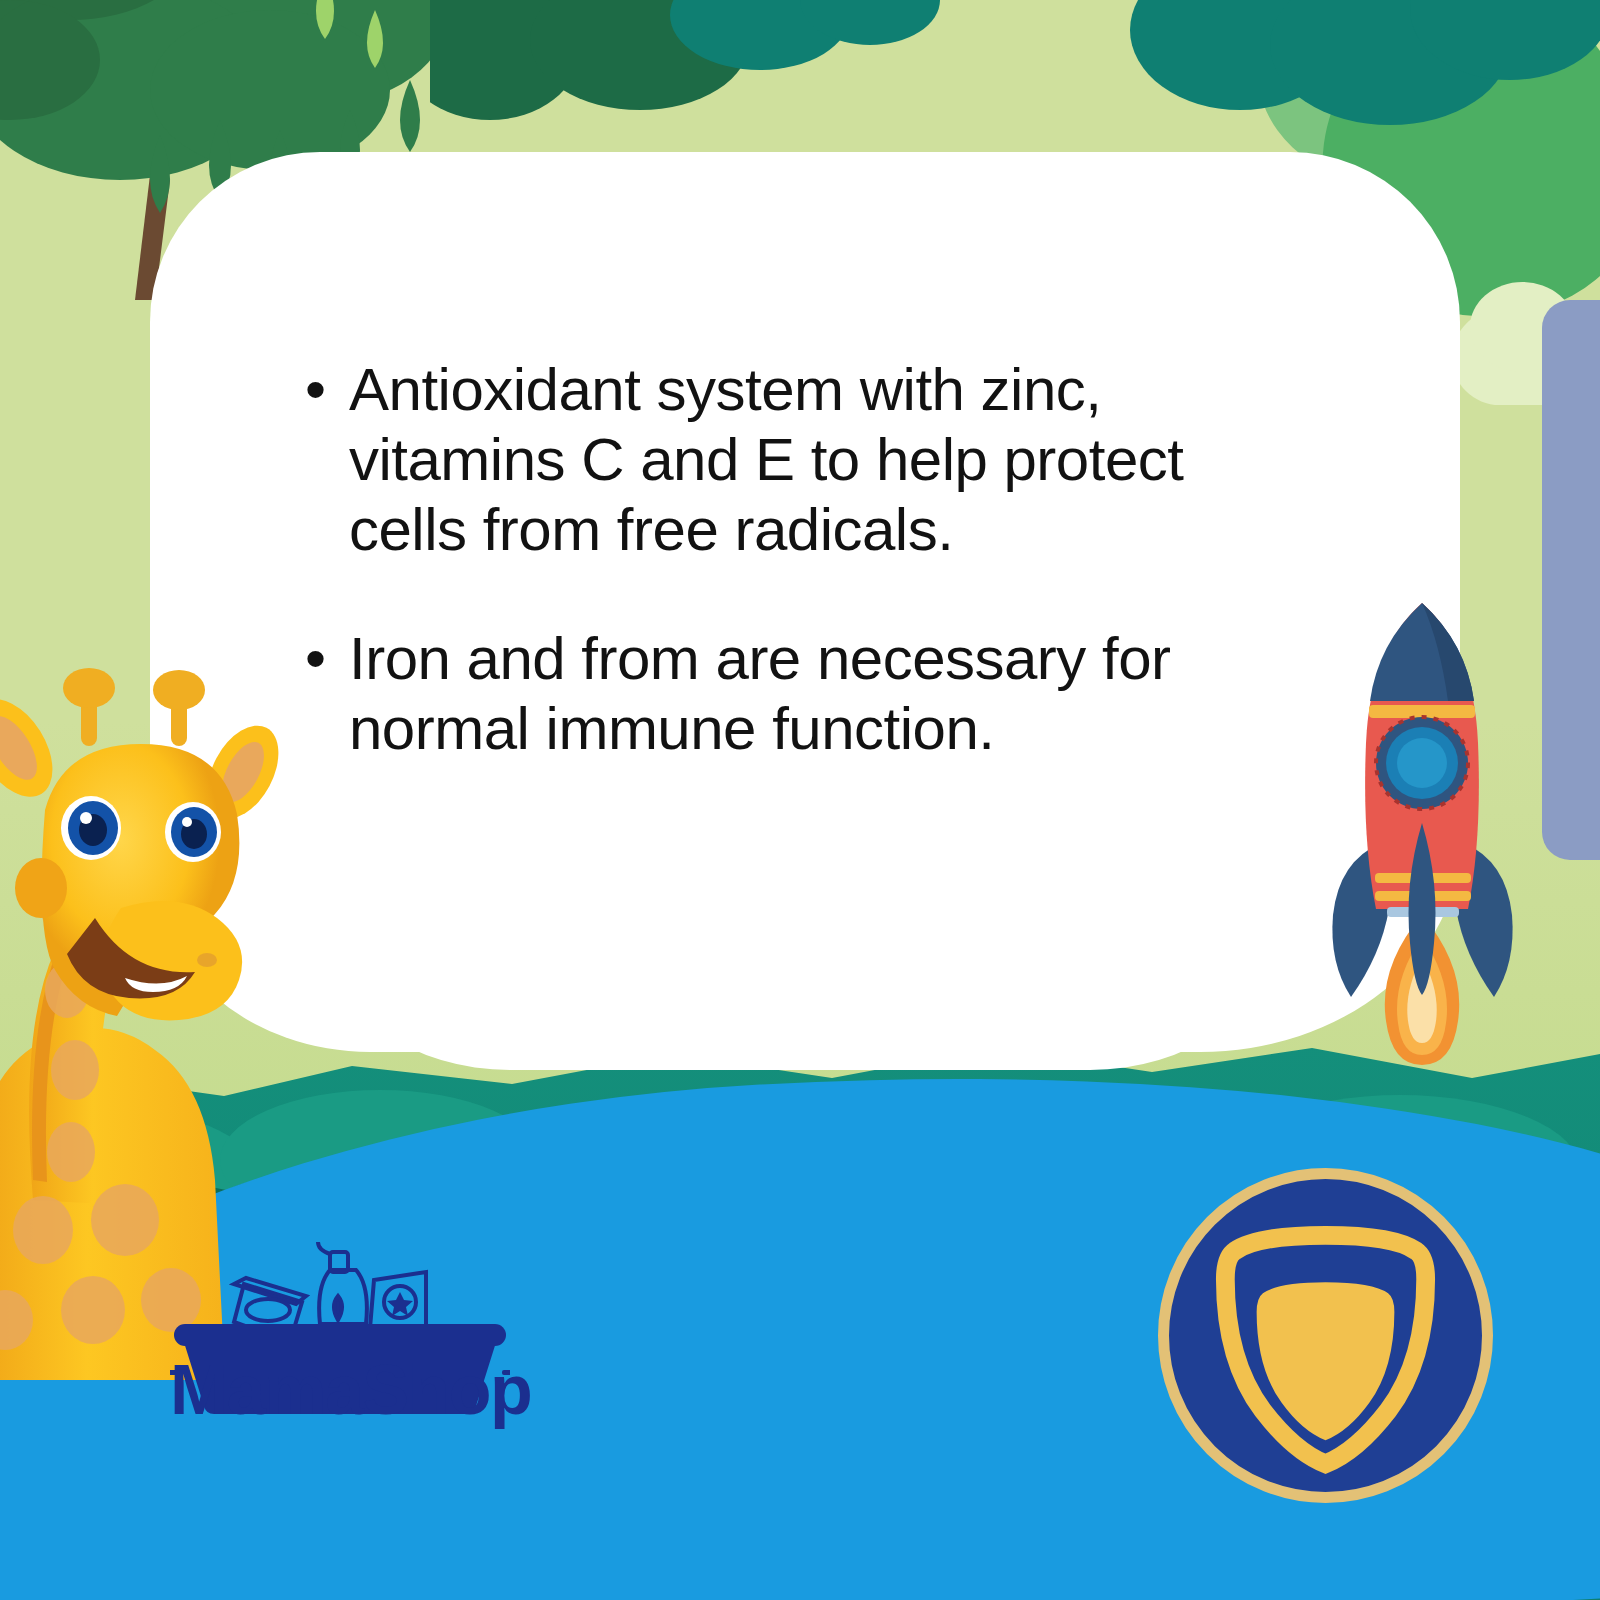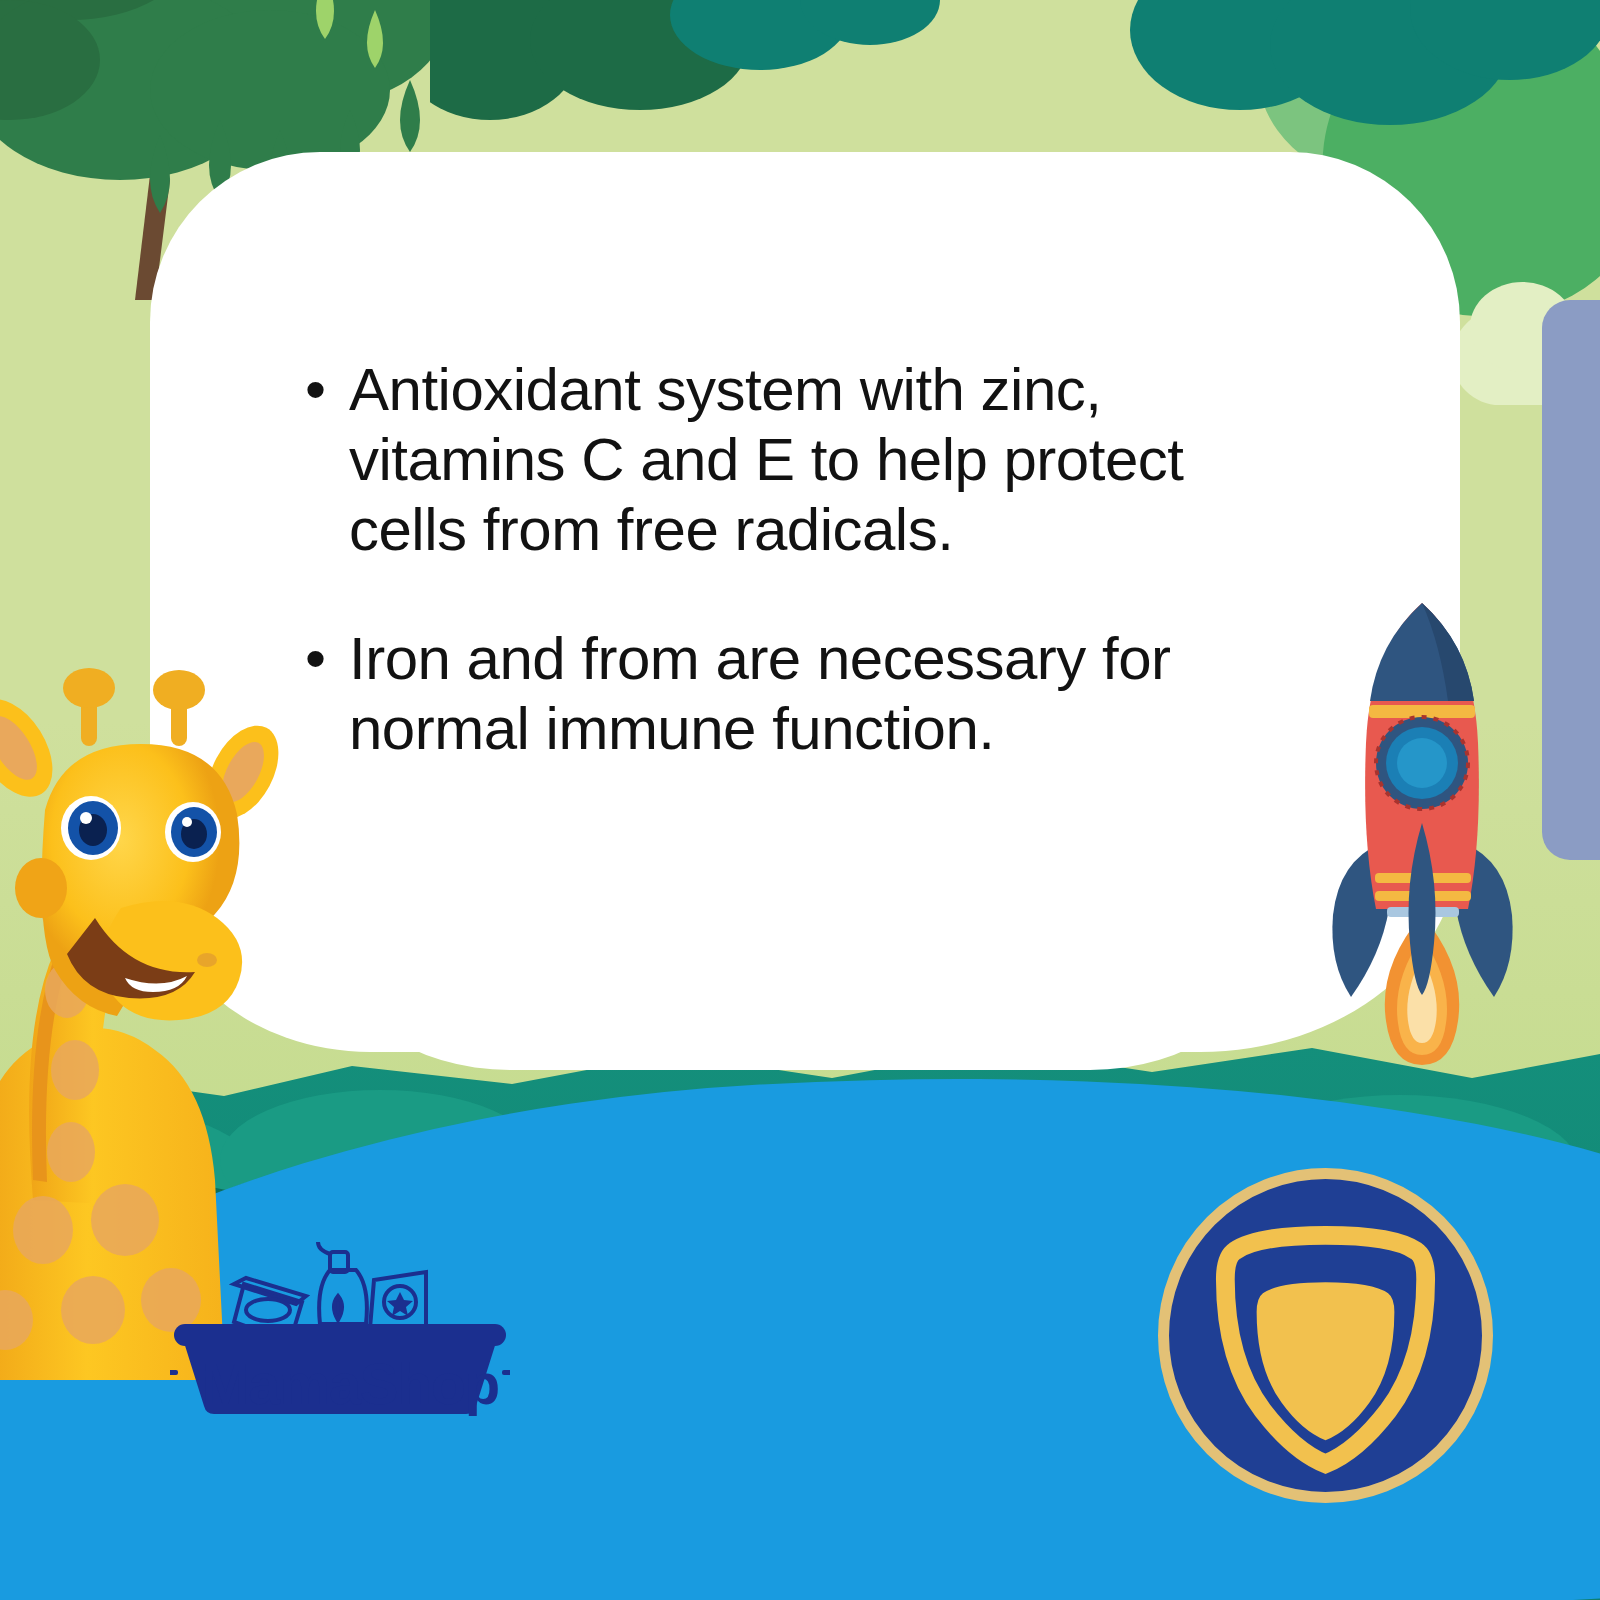--- a/index.html
+++ b/index.html
@@ -114,21 +114,21 @@
   .lazlogo{
     position:absolute;left:170px;top:1232px;width:340px;height:200px;
   }
   .laz-word{
     position:absolute;left:0;top:0;width:340px;text-align:center;
     font-size:62px;font-weight:bold;color:#ffffff;
     letter-spacing:-1px;
   }
   .mamashop{
     position:absolute;left:0;top:118px;width:360px;text-align:center;
-    font-size:58px;font-weight:bold;color:#1b2f8f;
+    font-size:70px;font-weight:bold;color:#1b2f8f;
     letter-spacing:-1.5px;
   }
   .immunity{
     position:absolute;left:52px;top:1382px;
     font-size:86px;font-weight:bold;color:#ffffff;
     letter-spacing:-2px;
     line-height:1;
   }
 </style>
 </head>

